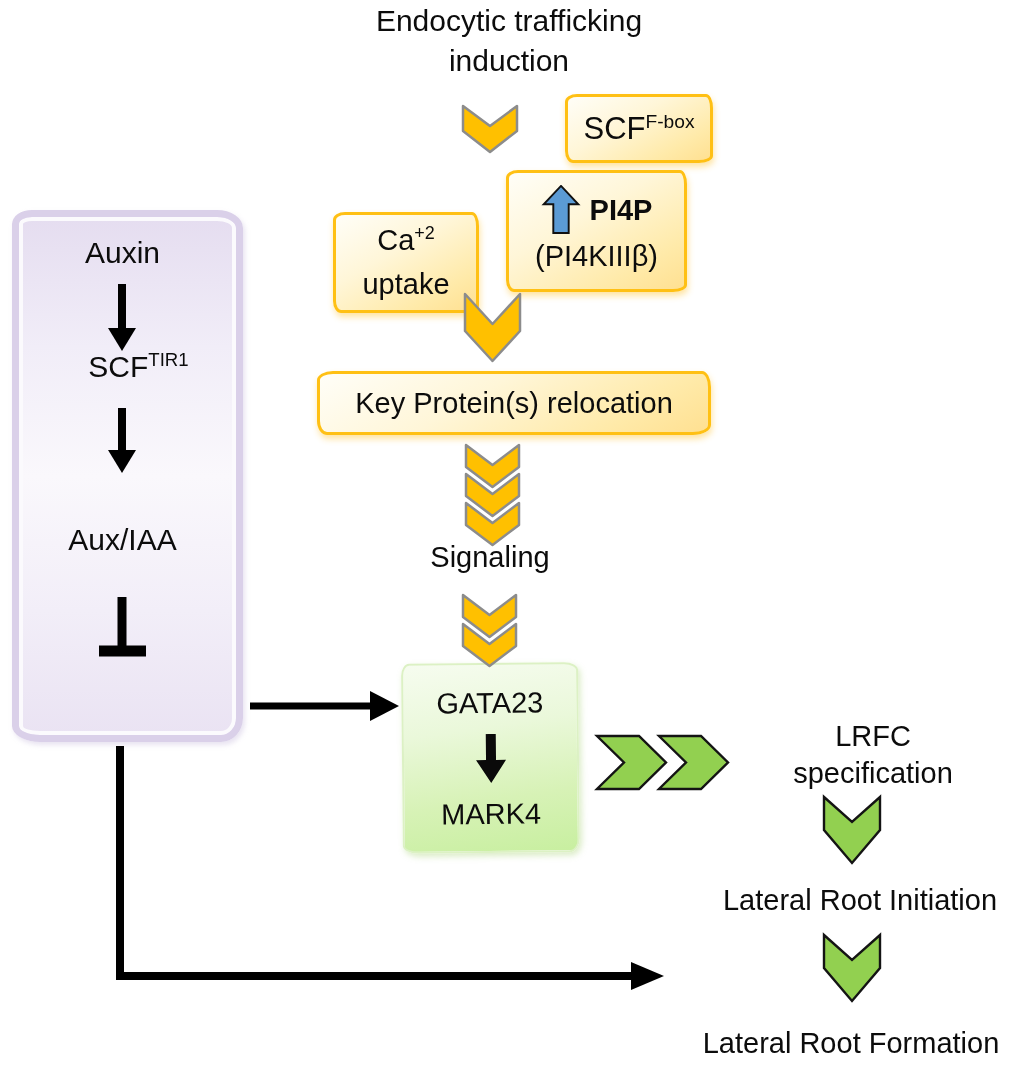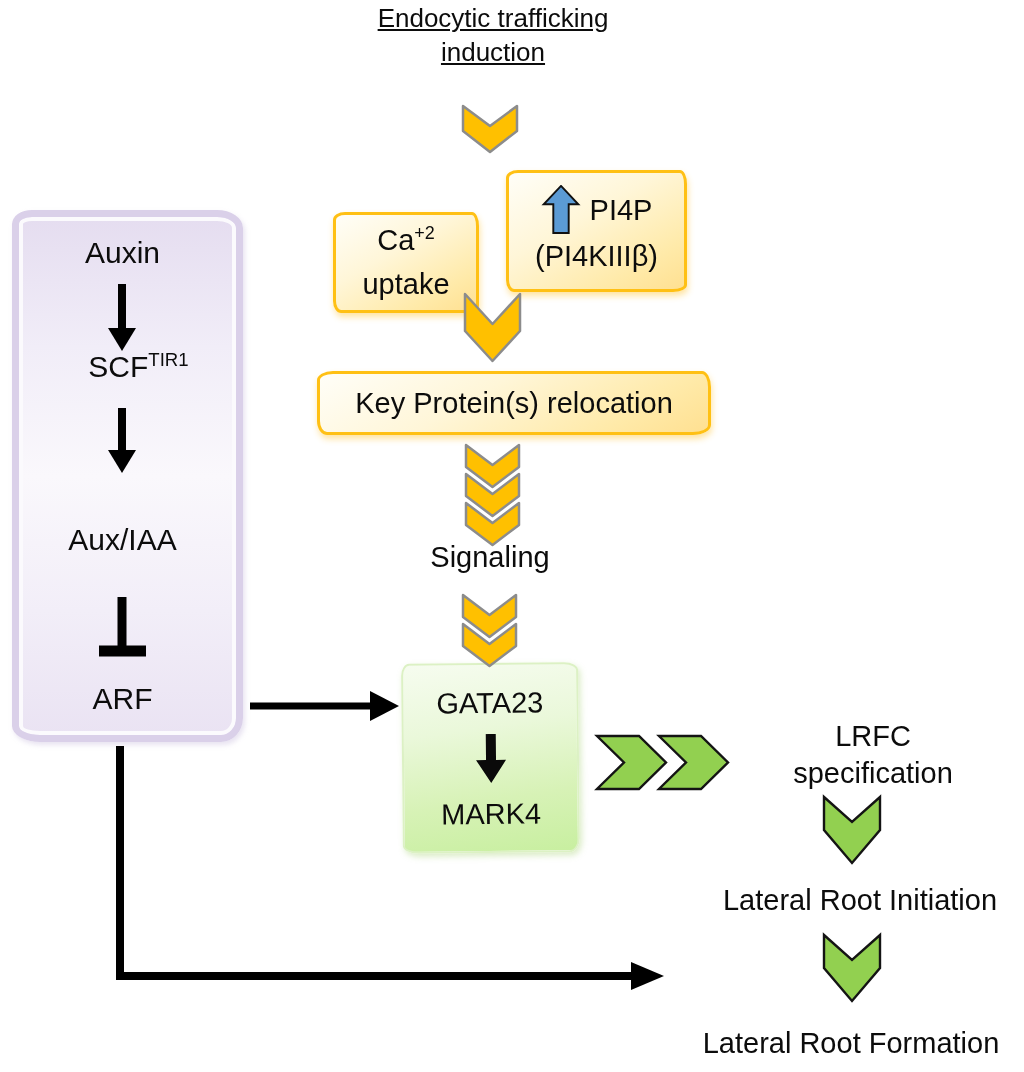--- a/index.html
+++ b/index.html
@@ -5,35 +5,35 @@
   html,body{margin:0;padding:0;background:#ffffff;}
   .canvas{
     position:relative;width:1024px;height:1072px;background:#ffffff;overflow:hidden;
     font-family:"Liberation Sans",sans-serif;color:#0c0c0c;
   }
   .canvas svg.overlay{position:absolute;left:0;top:0;z-index:3;pointer-events:none;}
   .label{position:absolute;text-align:center;z-index:4;}
   sup{font-size:0.62em;vertical-align:super;line-height:0;}
 
   
-  .title{left:290px;top:1px;width:406px;font-size:26px;line-height:1.32;text-decoration:underline;}
+  .title{left:306px;top:1px;width:406px;font-size:30px;line-height:1.32;}
 
   
   .ybox{
     position:absolute;z-index:2;display:flex;flex-direction:column;align-items:center;justify-content:center;
     border:3px solid #FFC014;
     background:linear-gradient(150deg,#FFFEF8 0%,#FFF6D8 40%,#FFEAA9 78%,#FFE091 100%);
     box-shadow:1px 4px 6px rgba(255,196,48,.45);
     border-radius:12px 7px 14px 8px / 8px 14px 7px 12px;
     text-align:center;
   }
   .scf-fbox{left:565px;top:94px;width:142px;height:63px;font-size:31px;}
   .ca-box{left:333px;top:188px;width:140px;height:95px;font-size:29px;line-height:1.5;margin-top:24px;}
   .pi4p-box{left:506px;top:170px;width:175px;height:116px;font-size:29px;line-height:1.45;}
-  .pi4p-line1{display:flex;align-items:center;justify-content:center;gap:9px;}
+  .pi4p-line1{display:flex;align-items:center;justify-content:center;gap:9px;font-weight:bold;}
   .banner{left:317px;top:371px;width:388px;height:58px;font-size:29px;
     border-radius:16px 9px 18px 10px / 9px 16px 10px 14px;}
 
   .signaling{left:383px;top:541px;width:214px;font-size:29px;}
 
   
   .purple-box{
     position:absolute;left:12px;top:210px;width:217px;height:518px;z-index:1;
     border:7px solid #DAD0E9;
     border-radius:20px 26px 22px 28px / 14px 18px 24px 16px;
@@ -123,20 +123,25 @@
     <g transform="translate(824,935)">
       <polygon class="grch" points="0,0 28,25 56,0 56,33 28,66 0,33"></polygon>
     </g>
   </svg>
 
   <div class="label title">
     <span>Endocytic trafficking</span><br>
     <span>induction</span>
   </div>
 
+  <div class="ybox scf-fbox">
+    <div>
+      <span>SCF</span><sup>F-box</sup>
+    </div>
+  </div>
 
   <div class="ybox ca-box">
     <div>
       <span>Ca</span><sup>+2</sup>
     </div>
     <div>uptake</div>
   </div>
 
   <div class="ybox pi4p-box">
     <div class="pi4p-line1">
@@ -153,21 +158,20 @@
   </div>
 
   <div class="label signaling">Signaling</div>
 
   <div class="purple-box"></div>
   <div class="label auxin">Auxin</div>
   <div class="label scf-tir1">
     <span>SCF</span><sup>TIR1</sup>
   </div>
   <div class="label aux-iaa">Aux/IAA</div>
-  <div class="label arf">ARF</div>
 
   <div class="gbox">
     <div>GATA23</div>
     <svg width="36" height="50" viewBox="0 0 36 50">
       <polygon points="13,0 23,0 23,26 33,26 18,49 3,26 13,26" fill="#0a0a0a"></polygon>
     </svg>
     <div>MARK4</div>
   </div>
 
   <div class="label lrfc">

